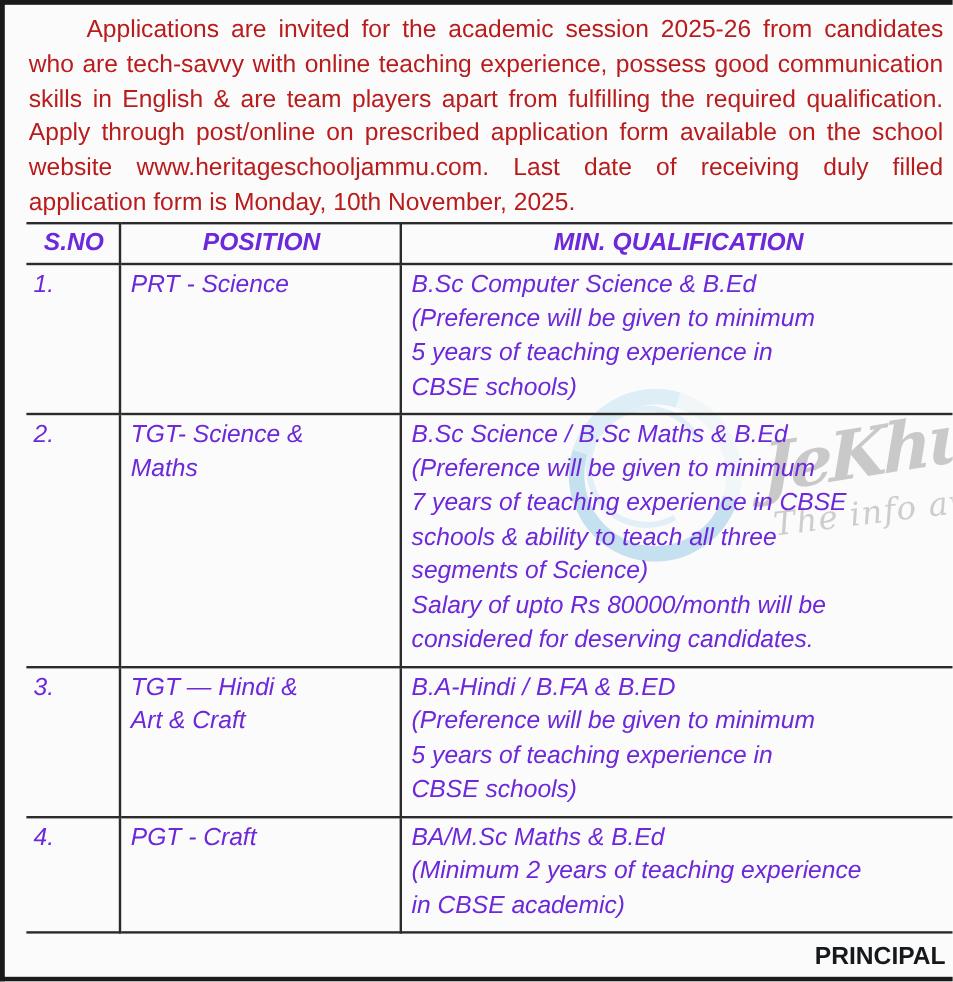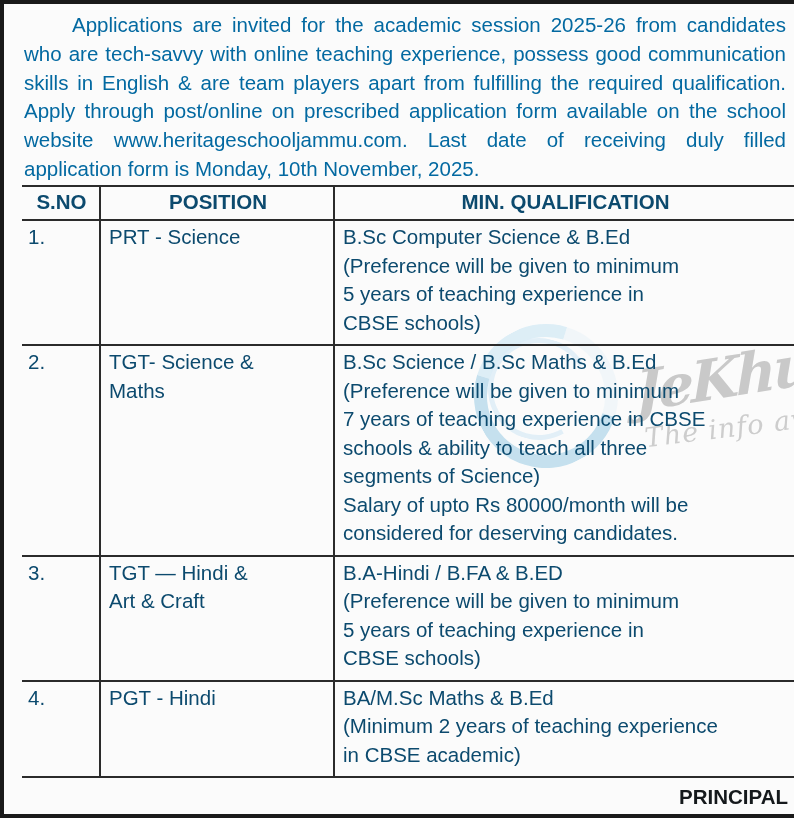--- a/index.html
+++ b/index.html
@@ -93,21 +93,21 @@
   
   .content { position: relative; z-index: 10; }
   .intro {
     font-size: 20.5px;
     line-height: 28.8px;
     text-align: justify;
     text-justify: inter-word;
     padding: 7px 8px 0 2px;
     margin: 0;
     text-indent: 48px;
-    color: #0369a1;
+    color: #b91c1c;
   }
   .notice {
     font-size: 20.5px;
     line-height: 28px;
     margin: 0;
     padding: 1px 2px 3px 2px;
     color: #15191c;
   }
 
   
@@ -118,24 +118,25 @@
     table-layout: fixed;
   }
   table.jobs col.c-sno { width: 78px; }
   table.jobs col.c-pos { width: 234px; }
   table.jobs col.c-qual { width: auto; }
 
   table.jobs th, table.jobs td {
     vertical-align: top;
     font-size: 20.5px;
     line-height: 28.5px;
-    color: #0c4a6e;
+    color: #6d28d9;
     padding: 2px 6px 7px 8px;
     border-bottom: 2px solid #2b2b2b;
     border-right: 2px solid #2b2b2b;
+    font-style: italic;
   }
   table.jobs th.last, table.jobs td.last { border-right: none; }
   table.jobs thead th {
     font-weight: 700;
     border-top: 2px solid #2b2b2b;
     padding-top: 1px;
     padding-bottom: 3px;
   }
   table.jobs td.sno { padding-left: 6px; }
   .cell-line { display: block; white-space: nowrap; }
@@ -221,21 +222,21 @@
               <td class="last">
                 <span class="cell-line">B.A-Hindi / B.FA &amp; B.ED</span>
                 <span class="cell-line">(Preference will be given to minimum</span>
                 <span class="cell-line">5 years of teaching experience in</span>
                 <span class="cell-line">CBSE schools)</span>
               </td>
             </tr>
             <tr>
               <td class="sno">4.</td>
               <td>
-                <span class="cell-line">PGT - Hindi</span>
+                <span class="cell-line">PGT - Craft</span>
               </td>
               <td class="last">
                 <span class="cell-line">BA/M.Sc Maths &amp; B.Ed</span>
                 <span class="cell-line">(Minimum 2 years of teaching experience</span>
                 <span class="cell-line">in CBSE academic)</span>
               </td>
             </tr>
           </tbody>
       </table>
 

